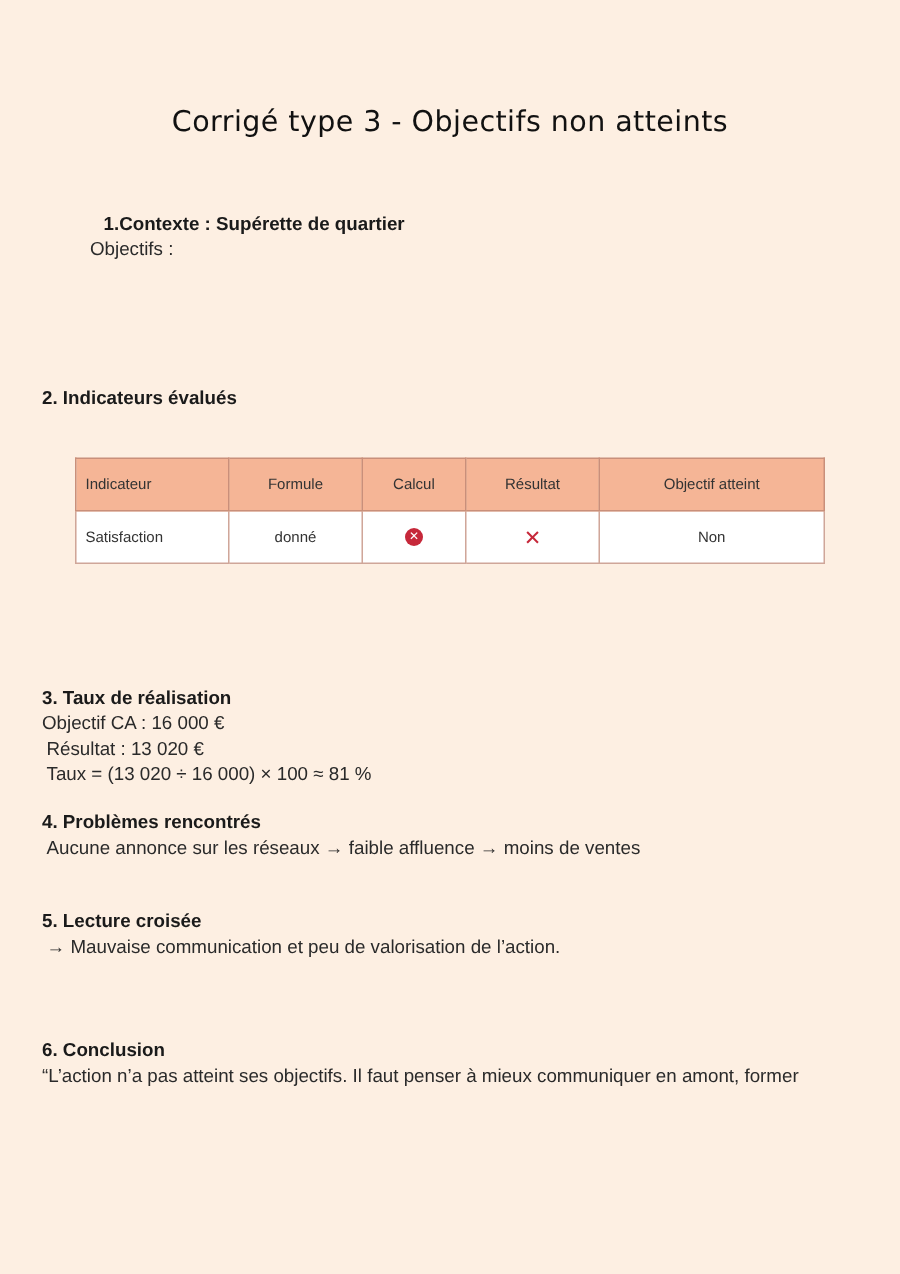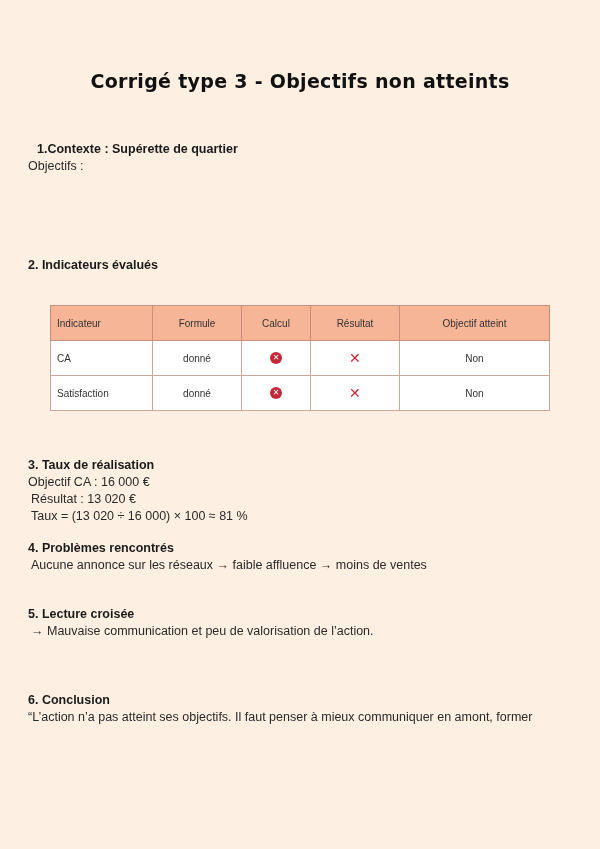--- a/index.html
+++ b/index.html
@@ -8,21 +8,21 @@
     background: #fdefe2;
     font-family: "Liberation Sans", "DejaVu Sans", sans-serif;
     color: #2a2a2a;
     position: relative;
     overflow: hidden;
   }
   .title {
     position: absolute; left: 0; width: 600px; top: 70px;
     text-align: center;
     font-family: "DejaVu Sans", sans-serif;
-    font-weight: bold;
+    font-weight: normal;
     font-size: 19px;
     letter-spacing: 0.3px;
     color: #111;
   }
   .sec { position: absolute; left: 28px; font-size: 12.5px; line-height: 17px; }
   .h { font-weight: bold; color: #1a1a1a; }
   .num-h { padding-left: 9px; }
   ul.bullets { margin: 0; padding-left: 20px; }
   ul.bullets li { list-style: disc; margin: 0; }
   .indent1 { padding-left: 3px; }
@@ -54,47 +54,40 @@
     background: #c6283a; color: #fff; font-size: 8px; line-height: 12px;
     text-align: center; font-weight: bold; vertical-align: middle;
   }
   .icon-x { color: #c6283a; font-size: 14px; vertical-align: middle; }
 </style>
 </head>
 <body>
 
 <div class="title">Corrigé type 3 -  Objectifs non atteints</div>
 
-<div class="sec" style="top:141px;">
+<div class="sec" style="top:141px;margin-left:32px;">
   <div class="h num-h"><span>1.</span><span>Contexte : Supérette de quartier</span></div>
   <div>Objectifs :</div>
 </div>
 
 <div class="sec" style="top:257px;">
   <div class="h">2. Indicateurs évalués</div>
 </div>
 
 <table class="ind">
   <thead>
     <tr>
       <th>Indicateur</th>
       <th>Formule</th>
       <th>Calcul</th>
       <th>Résultat</th>
       <th>Objectif atteint</th>
     </tr>
   </thead>
   <tbody>
-    <tr>
-      <td>CA</td>
-      <td>donné</td>
-      <td><span class="icon-circle-x">✕</span></td>
-      <td><span class="icon-x">✕</span></td>
-      <td>Non</td>
-    </tr>
     <tr>
       <td>Satisfaction</td>
       <td>donné</td>
       <td><span class="icon-circle-x">✕</span></td>
       <td><span class="icon-x">✕</span></td>
       <td>Non</td>
     </tr>
   </tbody>
 </table>
 

